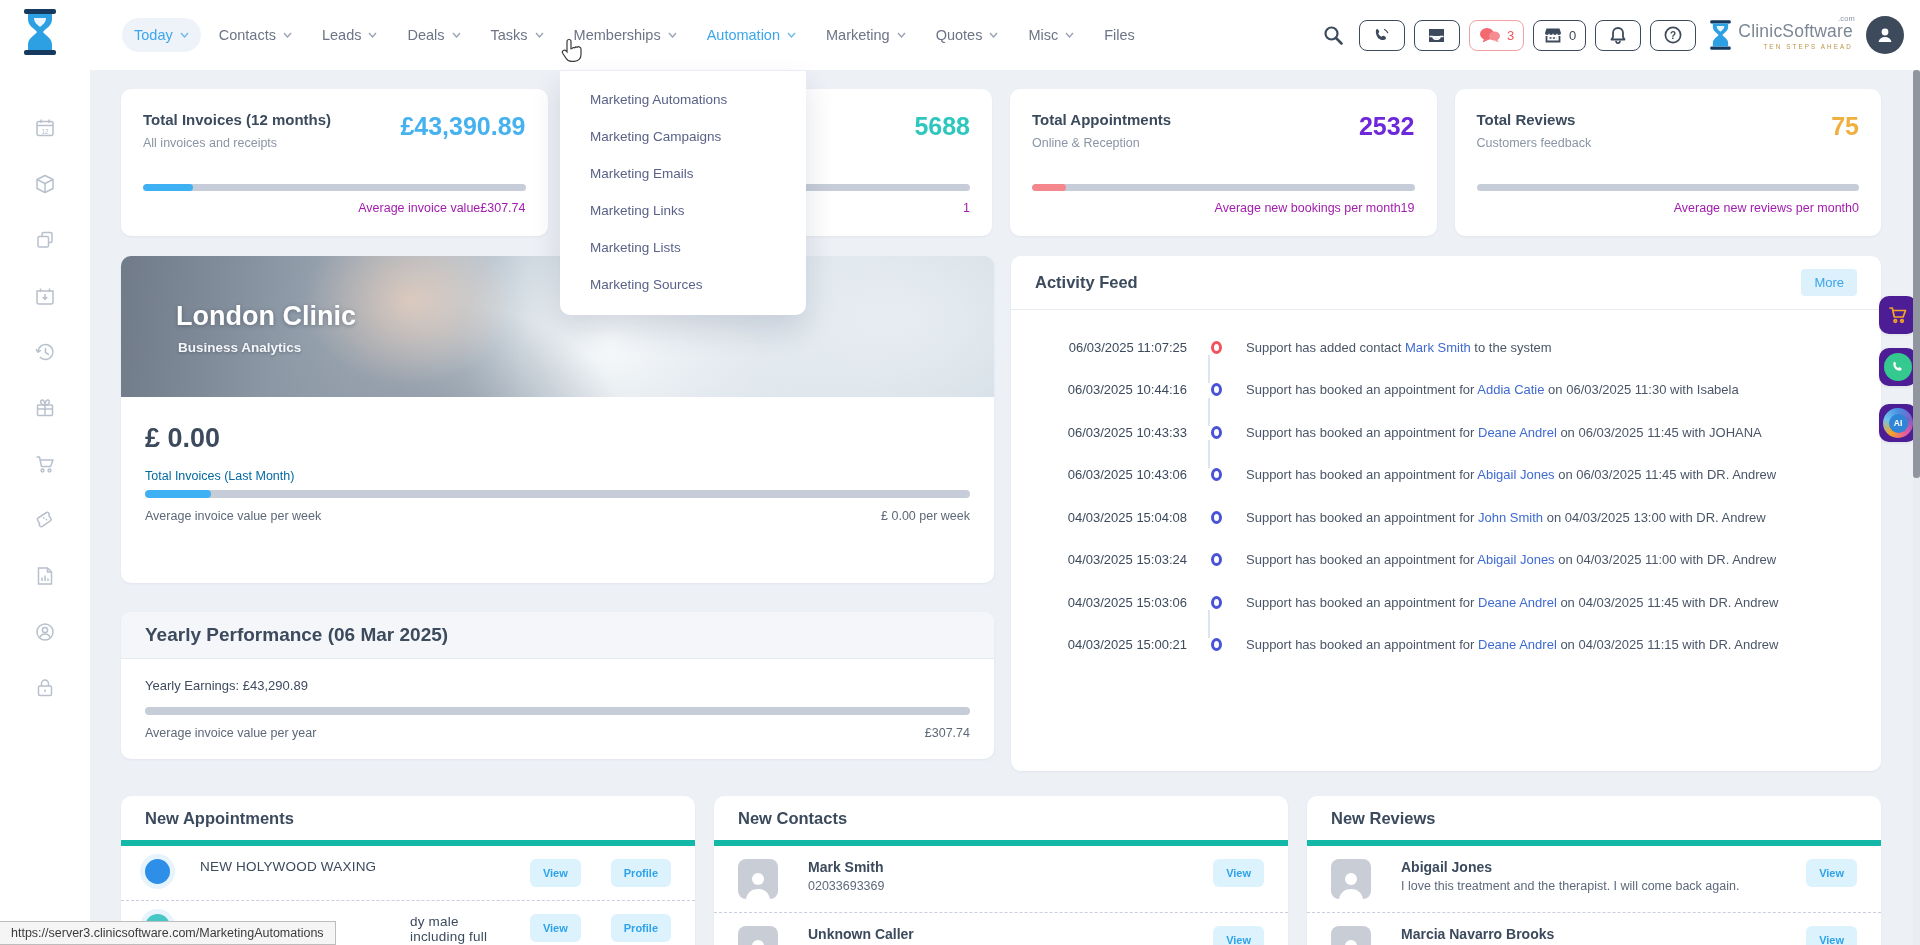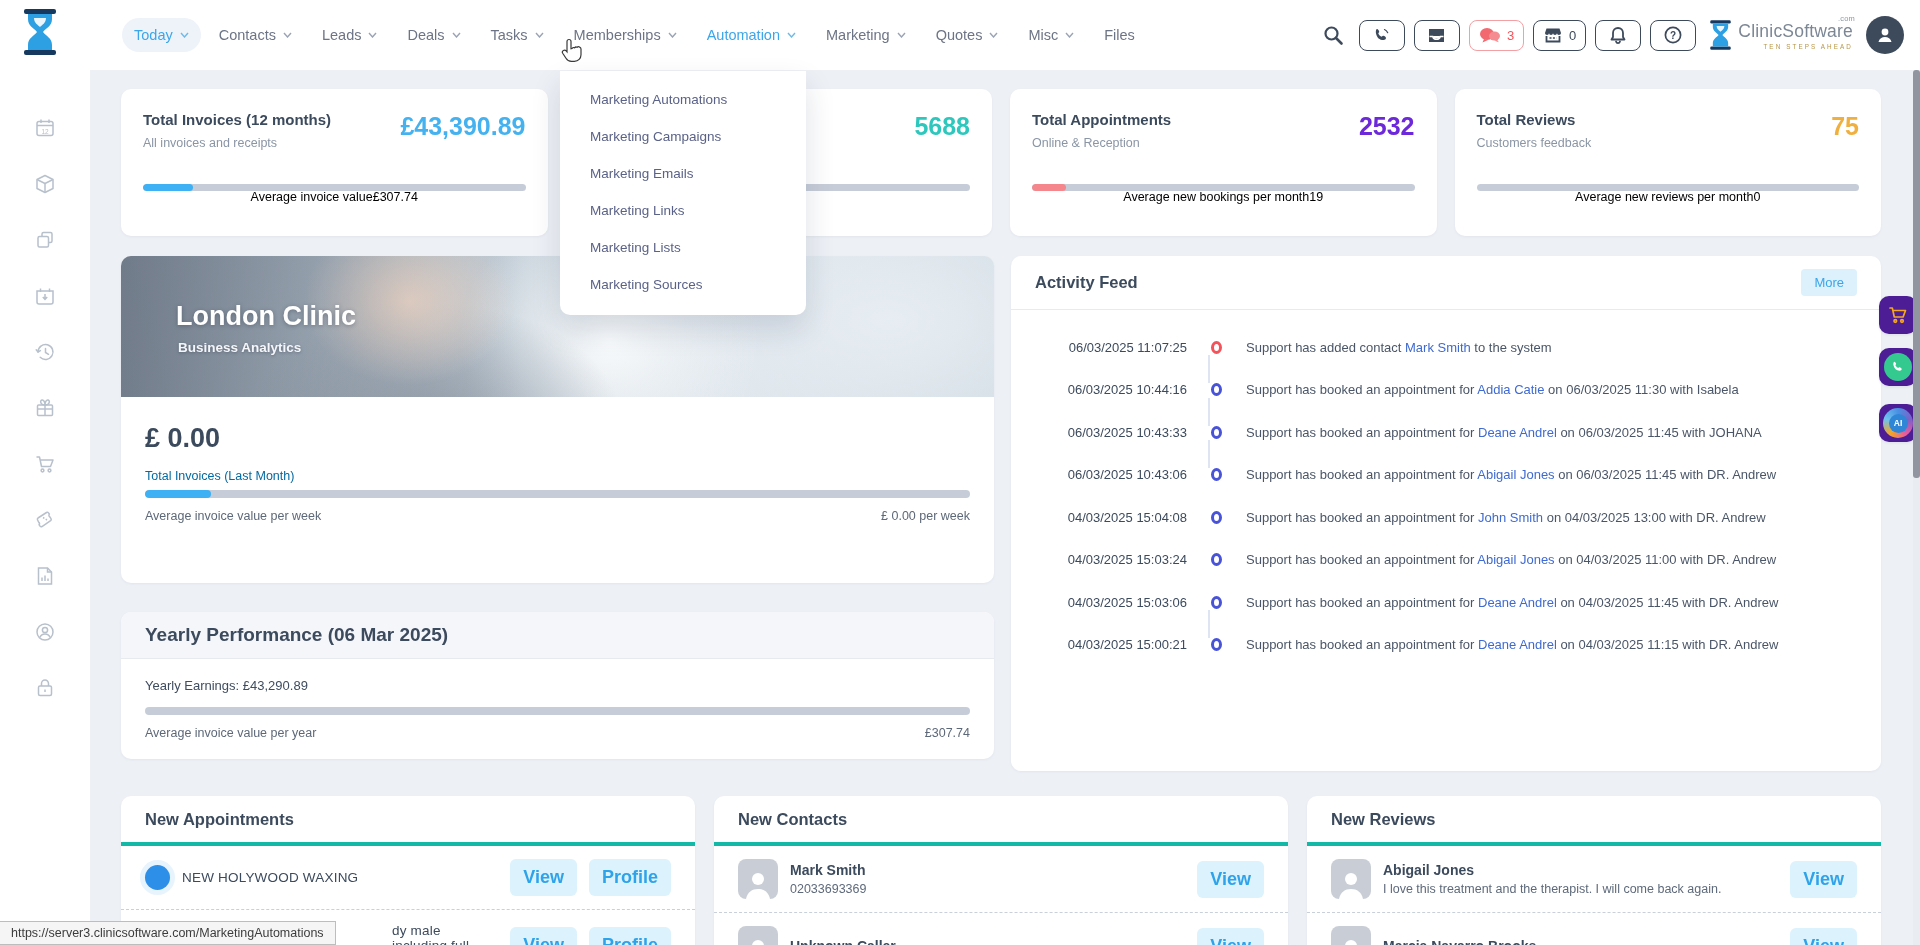--- a/index.html
+++ b/index.html
@@ -39,21 +39,21 @@
 
   
   .stats-row { position:absolute; left:121px; top:89px; width:1760px; display:grid; grid-template-columns:repeat(4,1fr); gap:18px; }
   .stat-card { position:relative; height:147px; padding:22px; }
   .stat-title { font-size:15px; font-weight:bold; color:#3c4a5d; }
   .stat-sub { font-size:12.5px; color:#8a95a5; margin-top:8px; }
   .stat-value { position:absolute; right:22px; top:23px; font-size:25px; font-weight:bold; }
   .bar { position:relative; height:7px; border-radius:4px; background:#c7cdd8; overflow:hidden; }
   .bar-fill { position:absolute; left:0; top:0; bottom:0; border-radius:4px; }
   .stat-bar { position:absolute; left:22px; right:22px; top:95px; }
-  .stat-footer { position:absolute; left:22px; right:22px; top:101px; display:flex; justify-content:center; font-size:12.5px; color:#000000; }
+  .stat-footer { position:absolute; left:22px; right:22px; top:112px; display:flex; justify-content:flex-end; font-size:12.5px; color:#a21caf; }
 
   
   .banner-card { position:absolute; left:121px; top:256px; width:873px; height:327px; overflow:hidden; }
   .banner { position:relative; height:141px;
     background:
       linear-gradient(90deg, rgba(70,80,95,.42), rgba(70,80,95,0) 46%),
       radial-gradient(ellipse 150px 120px at 33% 32%, rgba(242,219,203,.95), rgba(242,219,203,0) 70%),
       radial-gradient(ellipse 260px 170px at 36% 120%, rgba(148,158,170,.9), rgba(148,158,170,0) 72%),
       radial-gradient(ellipse 200px 190px at 56% 60%, rgba(250,252,253,.95), rgba(250,252,253,0) 75%),
       radial-gradient(ellipse 420px 240px at 88% 45%, rgba(232,238,243,.95), rgba(232,238,243,0) 80%),
@@ -84,26 +84,26 @@
   .feed-item { position:relative; height:42.5px; display:flex; align-items:center;gap:8px; }
   .feed-time { width:152px; margin-left:24px; flex-shrink:0; text-align:right; font-size:13px; color:#3c4a5d; }
   .feed-marker { width:11px; height:13px; border:3px solid #4953d8; border-radius:50%; background:#fff; margin-left:16px; flex-shrink:0; position:relative; z-index:2; }
   .feed-item.connect::after { content:""; position:absolute; left:197px; top:29px; height:28px; width:2px; background:#dfe4f2; z-index:1; }
   .feed-text { margin-left:16px; font-size:13px; color:#4a5668; white-space:nowrap; }
   .feed-link { color:#3f6ad1; cursor:pointer; }
 
   
   .bottom-row { position:absolute; left:121px; top:796px; width:1760px; display:grid; grid-template-columns:repeat(3,1fr); gap:19px; }
   .panel { height:175px; overflow:hidden; }
-  .panel-head { height:50px; border-bottom:4px solid #14b8a6; display:flex; align-items:center; padding:0 24px; font-size:16.5px; font-weight:bold; color:#3c4a5d; }
-  .panel-row { display:flex; align-items:center; gap:12px; padding:13px 24px; }
+  .panel-head { height:50px; border-bottom:6px solid #14b8a6; display:flex; align-items:center; padding:0 24px; font-size:16.5px; font-weight:bold; color:#3c4a5d; }
+  .panel-row { display:flex; align-items:flex-start; gap:30px; padding:13px 24px; }
   .panel-row.dashed { border-top:1px dashed #c9d0db; }
   .appt-dot { width:25px; height:25px; border-radius:50%; flex-shrink:0; box-shadow:0 0 0 5px rgba(60,160,235,.12); }
   .appt-label { flex:1; font-size:13.5px; color:#3c4a5d; letter-spacing:.2px; }
-  .btn-soft { background:#dcf2fd; color:#2fa3e9; font-size:18px; font-weight:bold; padding:8px 13px; border-radius:6px; border:none; cursor:pointer; font-family:inherit; }
+  .btn-soft { background:#dcf2fd; color:#2fa3e9; font-size:11px; font-weight:bold; padding:8px 13px; border-radius:6px; border:none; cursor:pointer; font-family:inherit; }
   .c-avatar { width:40px; height:40px; border-radius:8px; background:#c9ced6; flex-shrink:0; display:flex; align-items:flex-end; justify-content:center; overflow:hidden; }
   .crow-main { flex:1; min-width:0; }
   .crow-name { font-size:14px; font-weight:bold; color:#3c4a5d; }
   .crow-detail { font-size:12.5px; color:#5e6a7b; margin-top:4px; white-space:nowrap; overflow:hidden; }
 
   
   .dropdown { position:absolute; left:560px; top:71px; width:246px; background:#fff; border-radius:0 0 10px 10px; box-shadow:0 14px 30px rgba(30,40,80,.14); padding:10px 0 12px; z-index:50; }
   .dd-item { height:37px; line-height:37px; padding-left:30px; font-size:13.5px; color:#5a6288; cursor:pointer; white-space:nowrap; }
 
   

